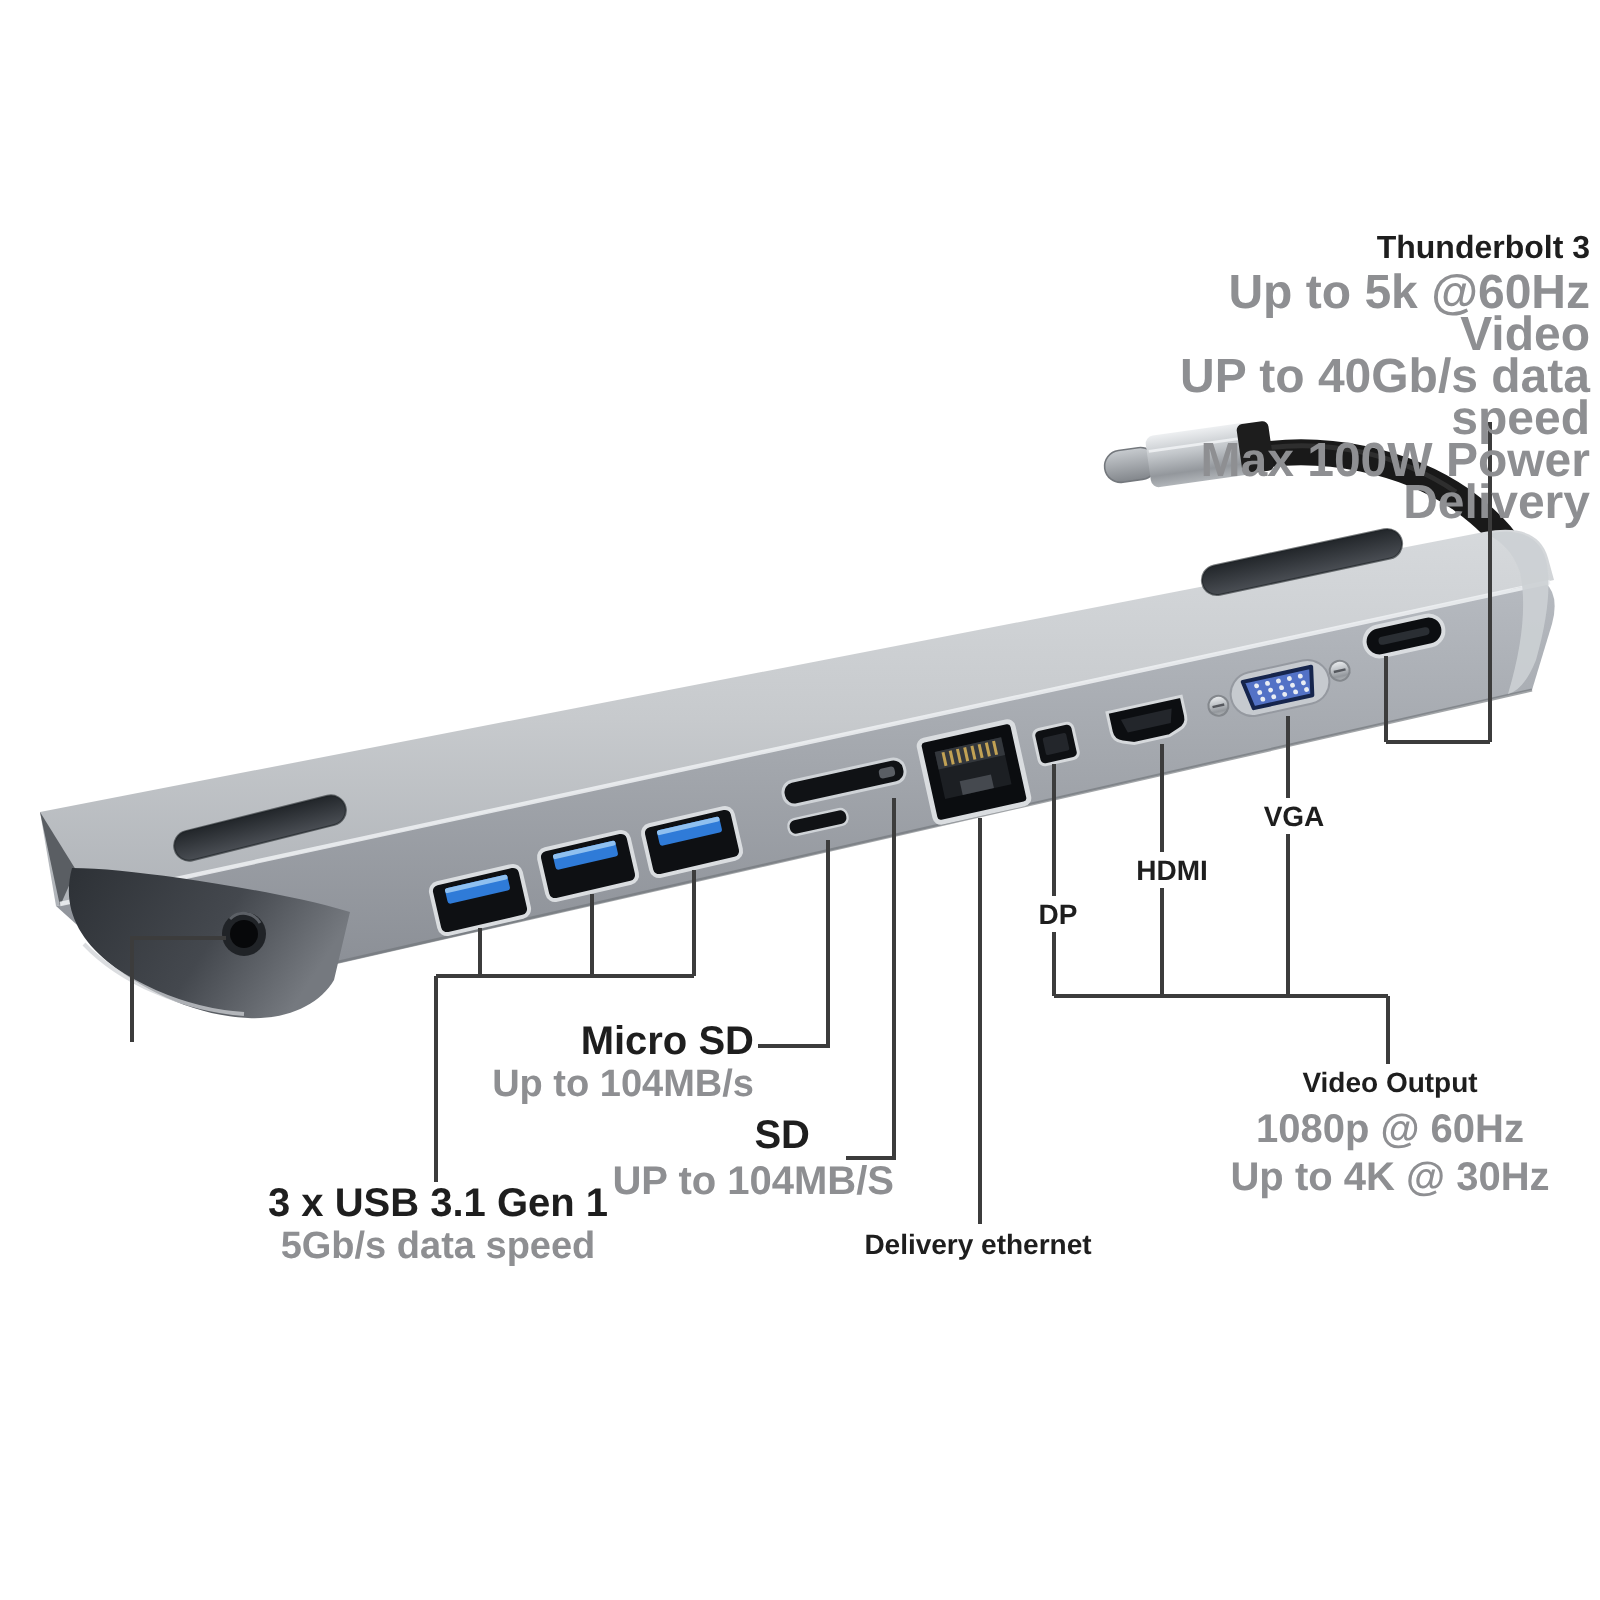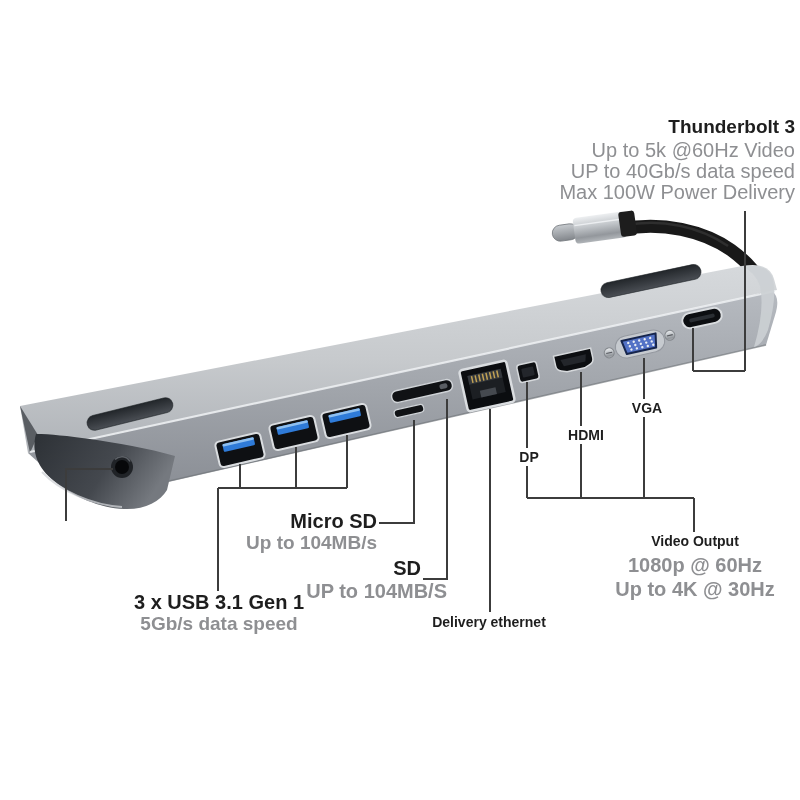--- a/index.html
+++ b/index.html
@@ -10,22 +10,22 @@
   #stage{position:relative;width:800px;height:800px;background:var(--bg);
          font-family:"Liberation Sans",sans-serif;overflow:hidden;}
   #devsvg{position:absolute;left:0;top:0;}
   .lbl{position:absolute;font-weight:700;color:var(--label-color);
        font-size:14px;white-space:nowrap;}
   .sub{font-weight:700;color:var(--sub-color);}
   .blk{position:absolute;}
   .ctr{text-align:center;}
   .rgt{text-align:right;}
   .onwhite{background:var(--bg);padding:1px 3px;}
-  .tb-title{font-weight:700;color:var(--label-color);font-size:19px;margin-bottom:2px;}
-  .tb-line{font-weight:400;color:var(--sub-color);font-size:20px;line-height:21px;}
+  .tb-title{font-weight:700;color:var(--label-color);font-size:16px;margin-bottom:2px;}
+  .tb-line{font-weight:700;color:var(--sub-color);font-size:24px;line-height:21px;}
   .t20{font-size:20px;} .t19{font-size:19px;line-height:20px;}
   .vo-line{font-size:20px;line-height:24px;}
 </style>
 </head>
 <body>
 
 <div id="stage">
 
   <svg id="devsvg" width="800" height="800" viewBox="0 0 800 800">
     <defs>
@@ -222,21 +222,21 @@
   <div class="blk ctr" style="left:119px;top:591px;width:200px;">
     <div class="lbl t20" style="position:static;">3 x USB 3.1 Gen 1</div>
     <div class="sub t19">5Gb/s data speed</div>
   </div>
 
   <div class="blk rgt" style="left:227px;top:510px;width:150px;">
     <div class="lbl t20" style="position:static;">Micro SD</div>
     <div class="sub t19">Up to 104MB/s</div>
   </div>
 
-  <div class="lbl t20 rgt" style="left:341px;top:557px;width:80px;text-align:right;">SD</div>
+  <div class="lbl t20 rgt" style="left:325px;top:557px;width:80px;text-align:right;">SD</div>
   <div class="blk sub rgt" style="left:295px;top:580px;width:152px;font-size:20px;">UP to 104MB/S</div>
 
   <div class="lbl ctr" style="left:389px;top:614px;width:200px;">Delivery ethernet</div>
 
   <div class="lbl ctr onwhite" style="left:504px;top:448px;width:44px;">DP</div>
   <div class="lbl ctr onwhite" style="left:548px;top:426px;width:70px;">HDMI</div>
   <div class="lbl ctr onwhite" style="left:618px;top:399px;width:52px;">VGA</div>
 
   <div class="blk ctr" style="left:595px;top:533px;width:200px;">
     <div class="lbl" style="position:static;margin-bottom:4px;">Video Output</div>

